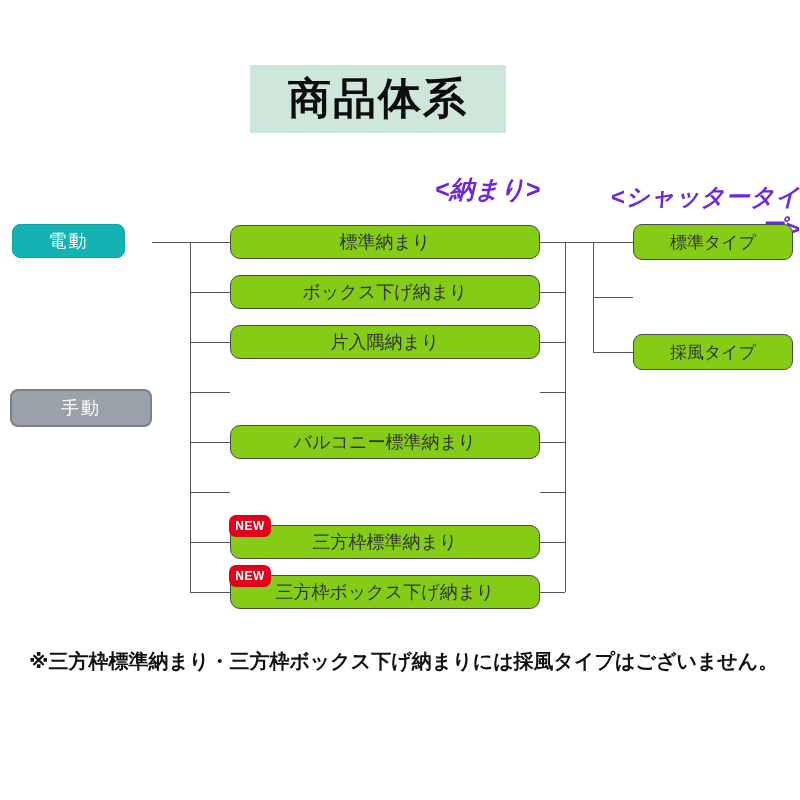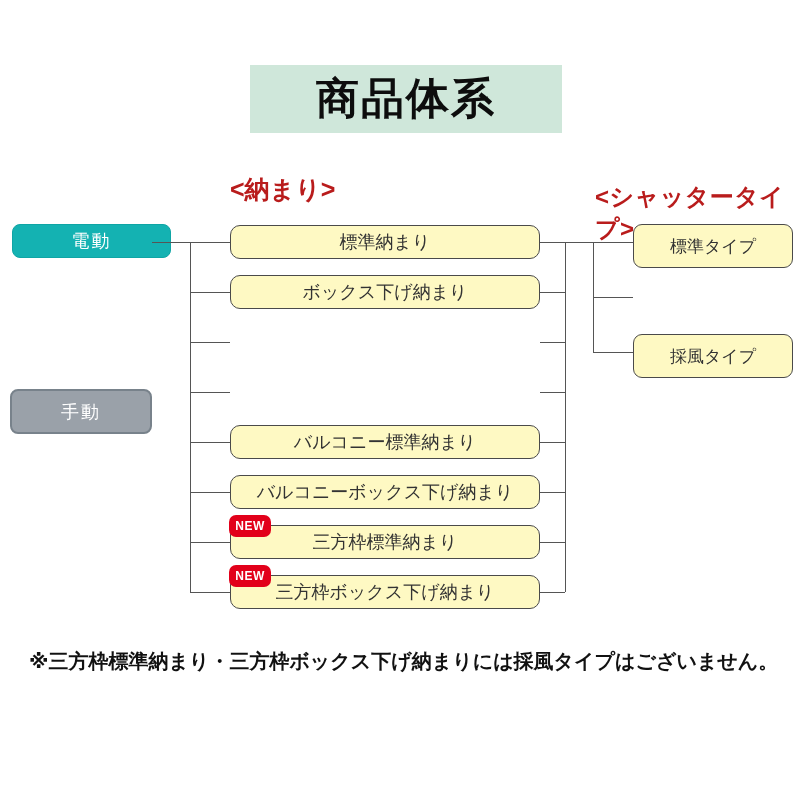--- a/index.html
+++ b/index.html
@@ -1,46 +1,46 @@
 <!DOCTYPE html>
 <html><head>
 <meta charset="utf-8">
 <style>
   * { margin: 0; padding: 0; box-sizing: border-box; }
   html, body { width: 800px; height: 800px; background: #ffffff; overflow: hidden;
     font-family: "Liberation Sans", "DejaVu Sans", sans-serif; }
   #canvas { position: relative; width: 800px; height: 800px; background: #ffffff; }
 
   .title-block {
-    position: absolute; left: 250px; top: 65px; width: 312px; height: 68px;
+    position: absolute; left: 250px; top: 65px; width: 256px; height: 68px;
     background: #cfe7da; display: flex; align-items: center; justify-content: center;
     font-size: 43px; font-weight: bold; color: #0d0d0d; letter-spacing: 2px;
   }
   .col-header {
-    position: absolute; text-align: left; font-weight: bold; color: #b91c1c;
+    position: absolute; text-align: right; font-weight: bold; color: #6d28d9; font-style: italic;
   }
   .col-header.mid { left: 230px; width: 310px; top: 173px; font-size: 25px; }
   .col-header.right { left: 595px; width: 205px; top: 181px; font-size: 24px; letter-spacing: 0.5px; }
 
   .pill {
     position: absolute; display: flex; align-items: center; justify-content: center;
     color: #ffffff; font-size: 18px; border-radius: 8px; letter-spacing: 2px;
   }
-  .pill.electric { left: 12px; top: 224px; width: 159px; height: 34px;
+  .pill.electric { left: 12px; top: 224px; width: 113px; height: 34px;
     background: #14b2b2; border: 1px solid #0fa5a5; }
-  .pill.manual { left: 10px; top: 389px; width: 142px; height: 45px;
+  .pill.manual { left: 10px; top: 389px; width: 142px; height: 38px;
     background: #9aa1a9; border: 2px solid #78828b; }
 
   .node {
-    position: absolute; background: #fef9c3; border: 1px solid #4a4a4a;
+    position: absolute; background: #84cc16; border: 1px solid #4a4a4a;
     display: flex; align-items: center; justify-content: center;
     color: #333333; z-index: 2;
   }
   .mbox { left: 230px; width: 310px; height: 34px; border-radius: 10px; font-size: 18px; }
-  .rbox { left: 633px; width: 160px; height: 44px; border-radius: 9px; font-size: 17px; }
+  .rbox { left: 633px; width: 160px; height: 36px; border-radius: 9px; font-size: 17px; }
 
   .new-badge {
     position: absolute; left: 229px; width: 42px; height: 22px; z-index: 3;
     background: #e2001a; border-radius: 7px; color: #ffffff;
     display: flex; align-items: center; justify-content: center;
     font-size: 12px; font-weight: bold; letter-spacing: 0.5px;
   }
 
   .line { position: absolute; background: #555555; z-index: 1; }
 
@@ -57,22 +57,22 @@
   <div class="title-block">商品体系</div>
 
   <div class="col-header mid">&lt;納まり&gt;</div>
   <div class="col-header right">&lt;シャッタータイプ&gt;</div>
 
   <div class="pill electric">電動</div>
   <div class="pill manual">手動</div>
 
   <div class="node mbox" style="top:225px">標準納まり</div>
   <div class="node mbox" style="top:275px">ボックス下げ納まり</div>
+  <div class="node mbox" style="top:325px">片入隅納まり</div>
   <div class="node mbox" style="top:425px">バルコニー標準納まり</div>
-  <div class="node mbox" style="top:475px">バルコニーボックス下げ納まり</div>
   <div class="node mbox" style="top:525px">三方枠標準納まり</div>
   <div class="node mbox" style="top:575px">三方枠ボックス下げ納まり</div>
 
   <div class="new-badge" style="top:515px">NEW</div>
   <div class="new-badge" style="top:565px">NEW</div>
 
   <div class="node rbox" style="top:224px">標準タイプ</div>
   <div class="node rbox" style="top:334px">採風タイプ</div>
 
   <div class="footer-note">※三方枠標準納まり・三方枠ボックス下げ納まりには採風タイプはございません。</div>

